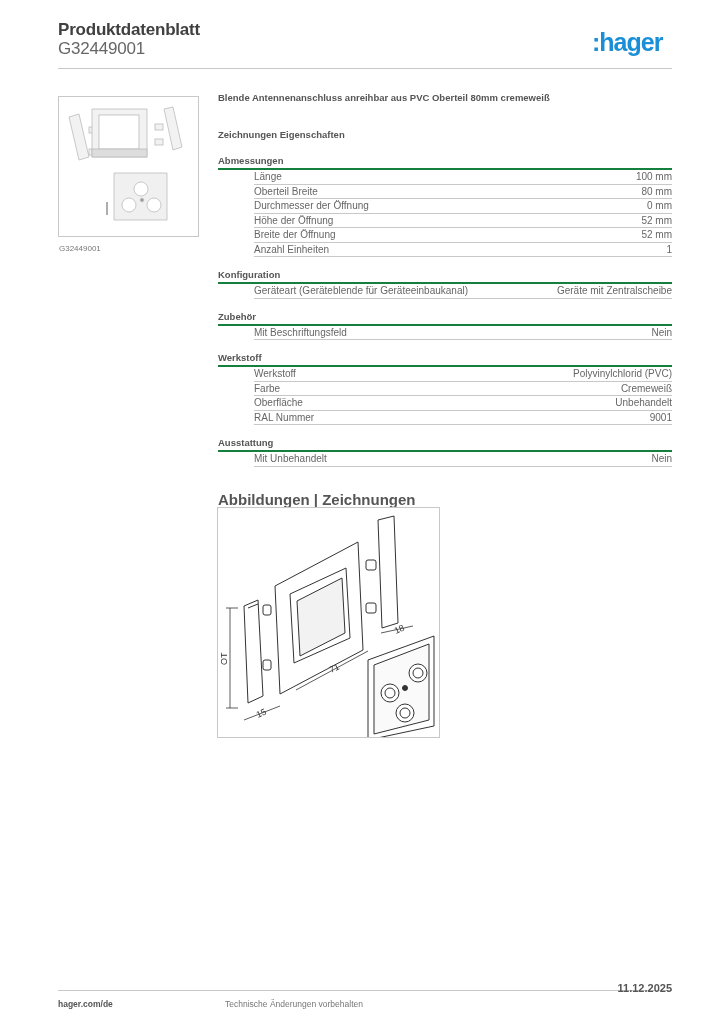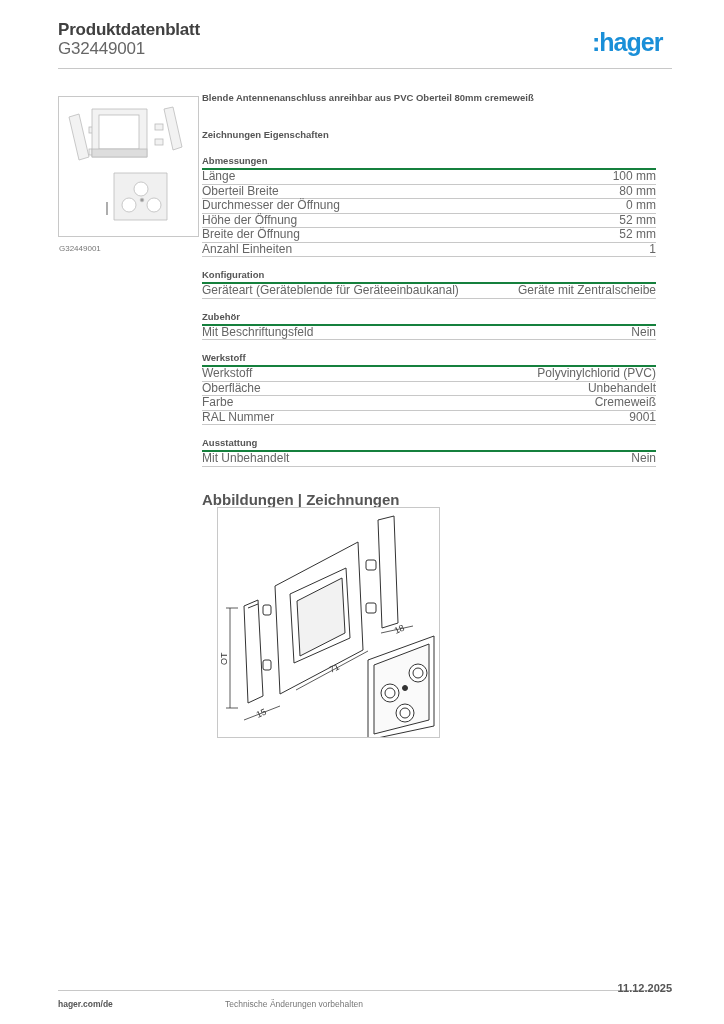--- a/index.html
+++ b/index.html
@@ -22,31 +22,31 @@
   .header-rule {
     position: absolute; left: 58px; top: 68px; width: 614px; height: 1px; background: #c8c8c8;
   }
   .thumb {
     position: absolute; left: 58px; top: 96px; width: 141px; height: 141px;
     border: 1px solid #c8c8c8; box-sizing: border-box; background: #fff;
   }
   .thumb-caption {
     position: absolute; left: 59px; top: 244px; font-size: 8px; color: #777;
   }
-  .main { position: absolute; left: 202px; top: 92px; width: 454px; }
+  .main { position: absolute; left: 218px; top: 92px; width: 454px; }
   .product-title { font-size: 9.5px; font-weight: bold; color: #555; height: 14px; }
   .tech-title { font-size: 9.5px; font-weight: bold; color: #555; margin-top: 23px; height: 14px; }
   .group { margin-top: 12px; }
   .group-title {
     font-size: 9.5px; font-weight: bold; color: #555; height: 11px; line-height: 11px;
     border-bottom: 2px solid #15803d; padding-bottom: 2px;
   }
   .row {
-    display: flex; justify-content: space-between; font-size: 12px; color: #666;
-    height: 13.5px; line-height: 13.5px; border-bottom: 1px solid #c8c8c8;
+    display: flex; justify-content: space-between; font-size: 10px; color: #666;
+    height: 13.5px; line-height: 13.5px; border-bottom: 1px solid #c8c8c8; margin-left: 36px;
   }
   .row .v { text-align: right; }
   .fig-title { font-size: 15px; font-weight: bold; color: #555; margin-top: 24px; }
   .drawing {
     position: absolute; left: 217px; top: 507px; width: 223px; height: 231px;
     border: 1px solid #c8c8c8; box-sizing: border-box; background: #fff;
   }
   .footer-rule {
     position: absolute; left: 58px; top: 990px; width: 614px; height: 1px; background: #c8c8c8;
   }
@@ -133,26 +133,26 @@
       </div>
   </div>
 
   <div class="group">
     <div class="group-title">Werkstoff</div>
     <div class="row">
         <span>Werkstoff</span>
         <span class="v">Polyvinylchlorid (PVC)</span>
       </div>
     <div class="row">
+        <span>Farbe</span>
+        <span class="v">Cremeweiß</span>
+      </div>
+    <div class="row">
         <span>Oberfläche</span>
         <span class="v">Unbehandelt</span>
-      </div>
-    <div class="row">
-        <span>Farbe</span>
-        <span class="v">Cremeweiß</span>
       </div>
     <div class="row">
         <span>RAL Nummer</span>
         <span class="v">9001</span>
       </div>
   </div>
 
   <div class="group">
     <div class="group-title">Ausstattung</div>
     <div class="row">

